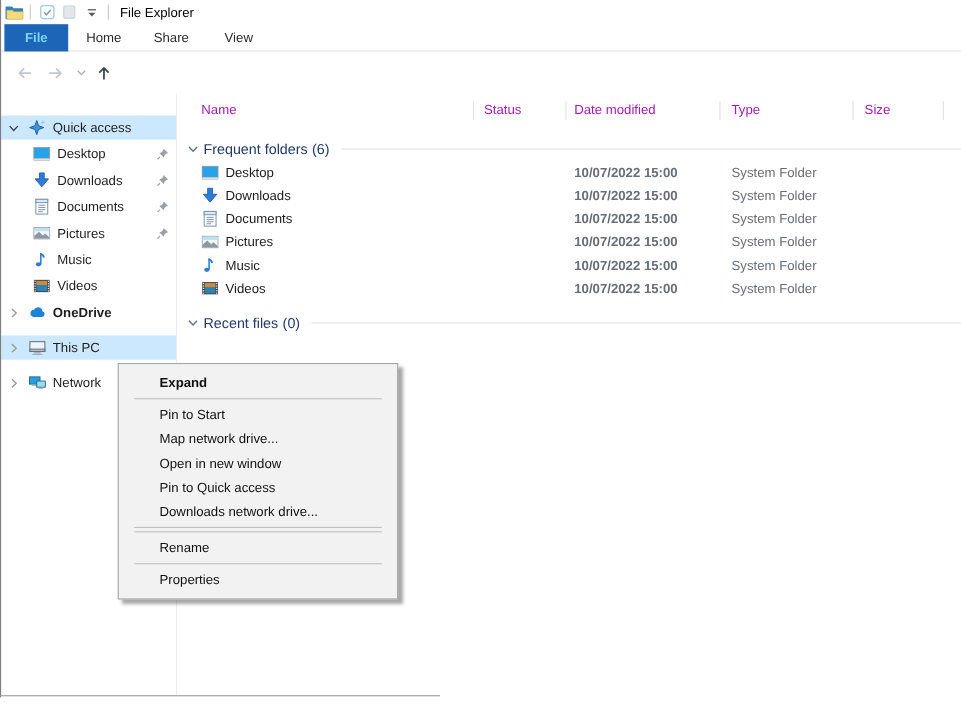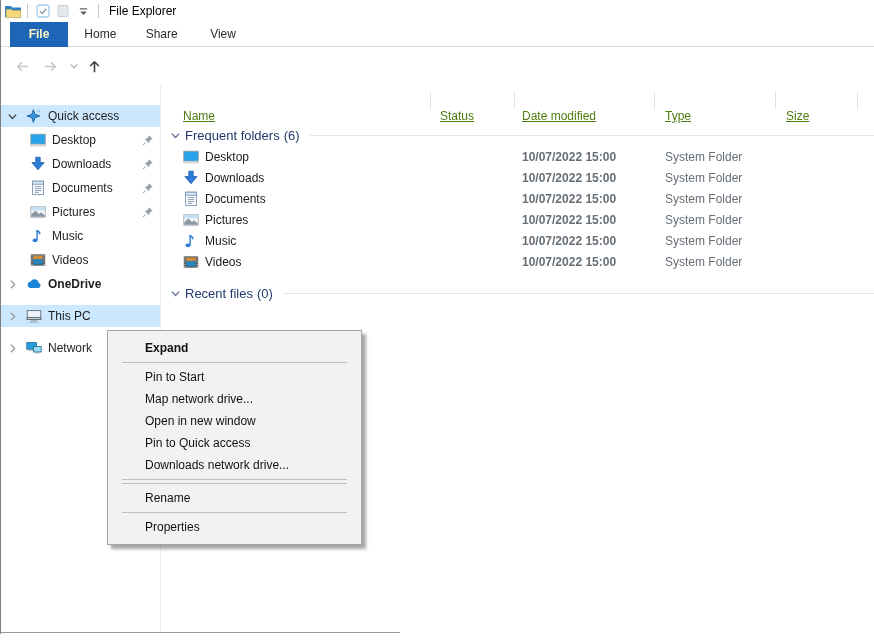--- a/index.html
+++ b/index.html
@@ -17,21 +17,21 @@
   .titlebar { position:absolute; left:0; top:0; width:100%; height:22px; display:flex; align-items:center; }
   .tb-logo { width:18px; height:16px; margin-left:4px; }
   .vsep { width:1px; height:14px; background:#c8c8c8; margin:0 5px; }
   .qat-btn { background:none; border:none; width:20px; height:18px; display:flex; align-items:center; justify-content:center; cursor:pointer; }
   .qat-btn svg { width:14px; height:14px; }
   .tb-title { font-size:12px; color:#000; margin-left:5px; }
 
   
   .tabsrow { position:absolute; left:0; top:22px; width:100%; height:25px; border-bottom:1px solid #dcdcdc; background:#fff; }
   .tab { display:inline-block; width:58px; height:25px; line-height:25px; text-align:center; color:#2b2b2b; cursor:pointer; }
-  .tab.file { margin-left:10px; background:#1d65b7; color:#fef9c3; font-weight:bold; }
+  .tab.file { margin-left:4px; background:#1d65b7; color:#7dd3fc; font-weight:bold; }
 
   
   .navrow { position:absolute; left:0; top:47px; width:100%; height:38px; background:#fff; }
   .navbtn { position:absolute; top:10px; background:none; border:none; width:20px; height:18px; display:flex; align-items:center; justify-content:center; cursor:pointer; }
   .navbtn svg { width:17px; height:17px; }
   .nav-back { left:12px; color:#c3c8cd; }
   .nav-fwd  { left:40px; color:#c3c8cd; }
   .nav-hist { left:64px; color:#a9aeb3; }
   .nav-hist svg { width:10px; height:10px; }
   .nav-up   { left:84px; color:#3e444a; }
@@ -53,21 +53,21 @@
   .side-row .slot svg.gray { color:#9a9a9a; }
   .side-row .ic { width:16px; height:16px; flex:0 0 16px; }
   .side-row .lbl { margin-left:6px; white-space:nowrap; }
   .side-row .pin { width:12px; height:12px; margin-left:auto; margin-right:6px; }
   .side-row.gap { margin-top:10px; }
   .side-row.gap1 { margin-top:0; }
 
   
   .content { position:absolute; left:160px; top:0; width:714px; height:100%; background:#fff; }
   .colheader { position:relative; height:30px; }
-  .colheader .hcell { position:absolute; top:16px; height:30px; line-height:30px; color:#4d7c0f; cursor:pointer;text-decoration:underline; }
+  .colheader .hcell { position:absolute; top:0; height:30px; line-height:30px; color:#a21caf; cursor:pointer; }
   .h-name { left:23px; } .h-status { left:280px; } .h-date { left:362px; } .h-type { left:505px; } .h-size { left:626px; }
   .colheader .hsep { position:absolute; top:7px; width:1px; height:17px; background:#e0e0e0; }
 
   .grouphdr { display:flex; align-items:center; height:24px; margin-top:8px; color:#20396a; font-size:13px; cursor:pointer; }
   .grouphdr .gchev { width:11px; height:11px; margin-left:10px; color:#5d7294; }
   .grouphdr .glabel { margin-left:4px; }
   .grouphdr .gcount { margin-left:4px; }
   .grouphdr .grule { flex:1; height:1px; background:#e5e5e5; margin-left:10px; }
 
   .row { position:relative; height:21px; cursor:pointer; }

